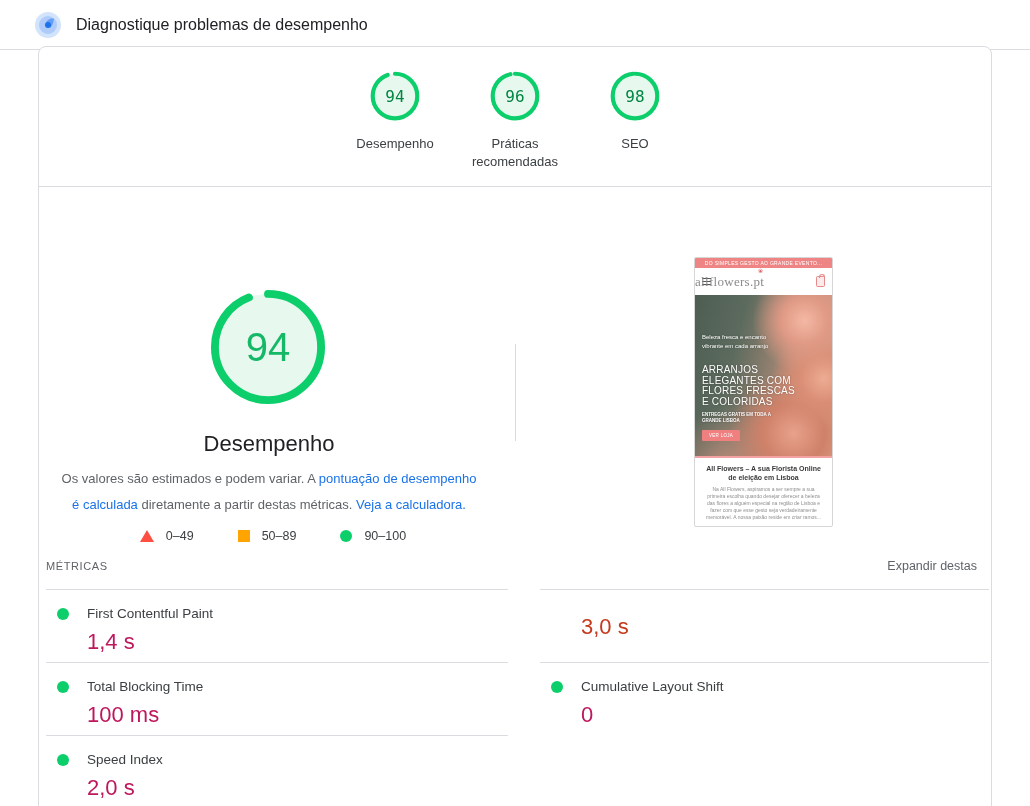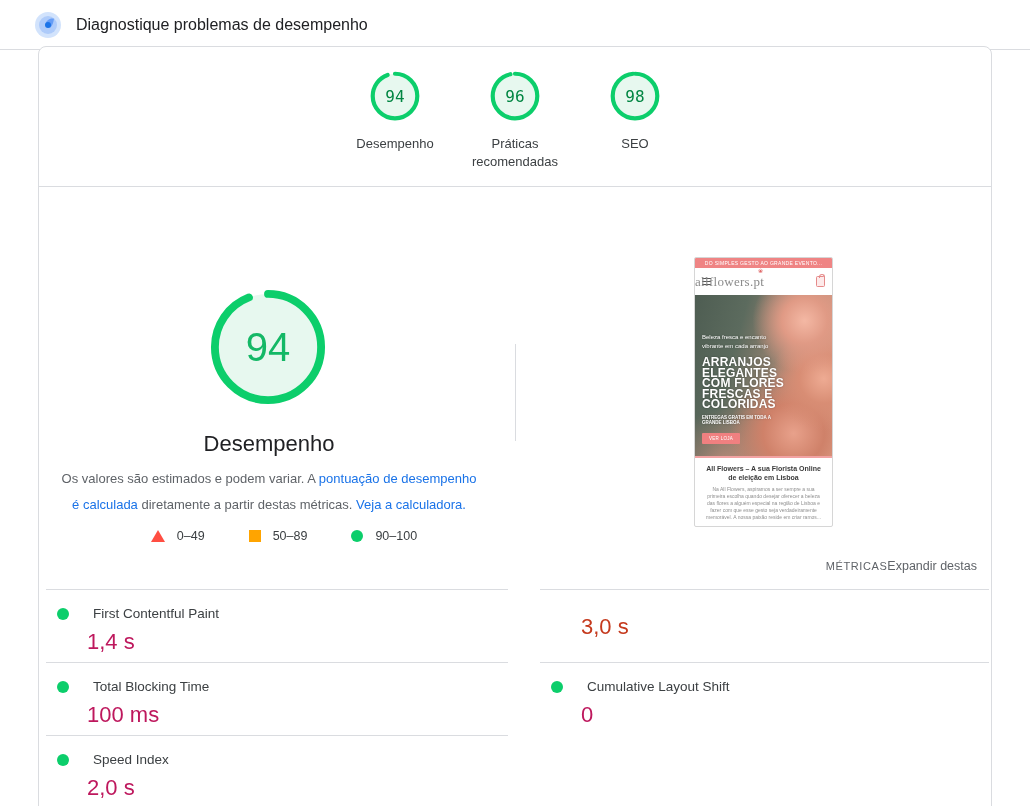--- a/index.html
+++ b/index.html
@@ -32,21 +32,21 @@
   
   .big-gauge { position:absolute; left:170px; top:241px; width:118px; height:118px; }
   .big-gauge svg { width:118px; height:118px; display:block; }
   .big-num { position:absolute; inset:0; display:flex; align-items:center; justify-content:center;
     font-size:40px; color:#14b866; }
   .perf-title { position:absolute; top:384px; left:0; width:460px; text-align:center;
     font-size:22px; color:#202124; }
   .disclaimer { position:absolute; top:419px; left:18px; width:424px; text-align:center;
     font-size:13px; line-height:26px; color:#5f6368; }
   .disclaimer a { color:#1a73e8; text-decoration:none; }
-  .legend { position:absolute; top:482px; left:15px; width:460px;
+  .legend { position:absolute; top:482px; left:4px; width:460px;
     display:flex; justify-content:center; gap:44px; }
   .legend-item { display:flex; align-items:center; gap:12px; font-size:12.5px; color:#3c4043; }
   .lg-triangle { width:0; height:0; border-left:7px solid transparent; border-right:7px solid transparent;
     border-bottom:12px solid #ff4e42; }
   .lg-square { width:12px; height:12px; background:#ffa400; }
   .lg-circle { width:12px; height:12px; border-radius:50%; background:#0cce6b; }
 
   .vdiv { position:absolute; left:476px; top:297px; height:97px; border-left:1px solid #dadce0; }
 
   
@@ -65,44 +65,44 @@
   .t-bag::before { content:""; position:absolute; left:1.5px; top:-3px; width:4px; height:3px;
     border:1px solid #e58a8a; border-bottom:none; border-radius:3px 3px 0 0; }
   .t-hero { height:161px; position:relative; padding:38px 7px 0 7px; color:#fff;
     background:
       radial-gradient(circle at 80% 16%, #f4b8a4 0%, #e09a85 13%, rgba(224,154,133,0) 30%),
       radial-gradient(circle at 94% 52%, #eeab93 0%, #d88d74 16%, rgba(216,141,116,0) 34%),
       radial-gradient(circle at 72% 86%, #e8a18b 0%, #cf8169 18%, rgba(207,129,105,0) 38%),
       radial-gradient(circle at 24% 108%, #b98a78 0%, rgba(185,138,120,0) 30%),
       linear-gradient(105deg, #4e5d52 0%, #5c6b5e 30%, #8f7f6e 52%, #c28f7b 72%, #e3a78f 100%); }
   .t-tagline { font-size:6px; line-height:9px; width:84px; text-shadow:0 0 2px rgba(0,0,0,.35); }
-  .t-title { margin-top:6px; font-size:12px; line-height:10.5px; font-weight:bold; width:96px;
+  .t-title { margin-top:14px; font-size:10px; line-height:10.5px; font-weight:normal; width:96px;
     letter-spacing:.2px; text-shadow:0 0 2px rgba(0,0,0,.35); }
   .t-sub { margin-top:5px; font-size:4.5px; line-height:5.5px; width:80px; font-weight:bold;
     text-shadow:0 0 2px rgba(0,0,0,.35); }
   .t-btn { display:inline-block; margin-top:6px; background:#f08080; color:#fff; font-size:4.5px;
     padding:3px 7px; border-radius:1px; letter-spacing:.3px; }
   .t-pinkline { height:2px; background:#f2a2a2; }
   .t-caption { padding:6px 8px 0 8px; text-align:center; }
   .t-cap-title { font-size:7px; line-height:9px; font-weight:bold; color:#3a3a3a; }
   .t-cap-text { margin-top:4px; font-size:5px; line-height:7px; color:#8f8f8f; }
 
   
   .metrics-header { position:absolute; top:512px; left:7px; right:14px;
-    display:flex; justify-content:flex-end; align-items:baseline; }
+    display:flex; justify-content:space-between; align-items:baseline; }
   .metrics-title { font-size:11px; letter-spacing:.6px; color:#5f6368; }
   .expand-link { font-size:12.5px; color:#5f6368; cursor:pointer; }
   .metrics-grid { position:absolute; top:542px; left:7px; right:2px; display:flex; }
   .mcol { border-top:1px solid #dadce0; }
   .mcol-left { width:462px; }
   .mcol-gap { width:32px; }
   .mcol-right { flex:1; }
   .mrow { height:73px; padding:16px 0 0 11px; }
   .mrow.bordered { border-bottom:1px solid #dadce0; }
-  .mrow-head { display:flex; align-items:center; gap:24px; }
+  .mrow-head { display:flex; align-items:center; gap:18px; }
   .micon { width:12px; height:12px; flex:0 0 auto; }
   .s-good .micon { border-radius:50%; background:#0cce6b; }
   .s-average .micon { border-radius:0; background:#ffa400; }
   .mlabel { font-size:13.5px; color:#3c4043; }
   .mvalue { margin:8px 0 0 30px; font-size:22px; }
   .s-good .mvalue { color:#be185d; }
   .s-average .mvalue { color:#c5391d; }
 </style>
 </head>
 <body>

